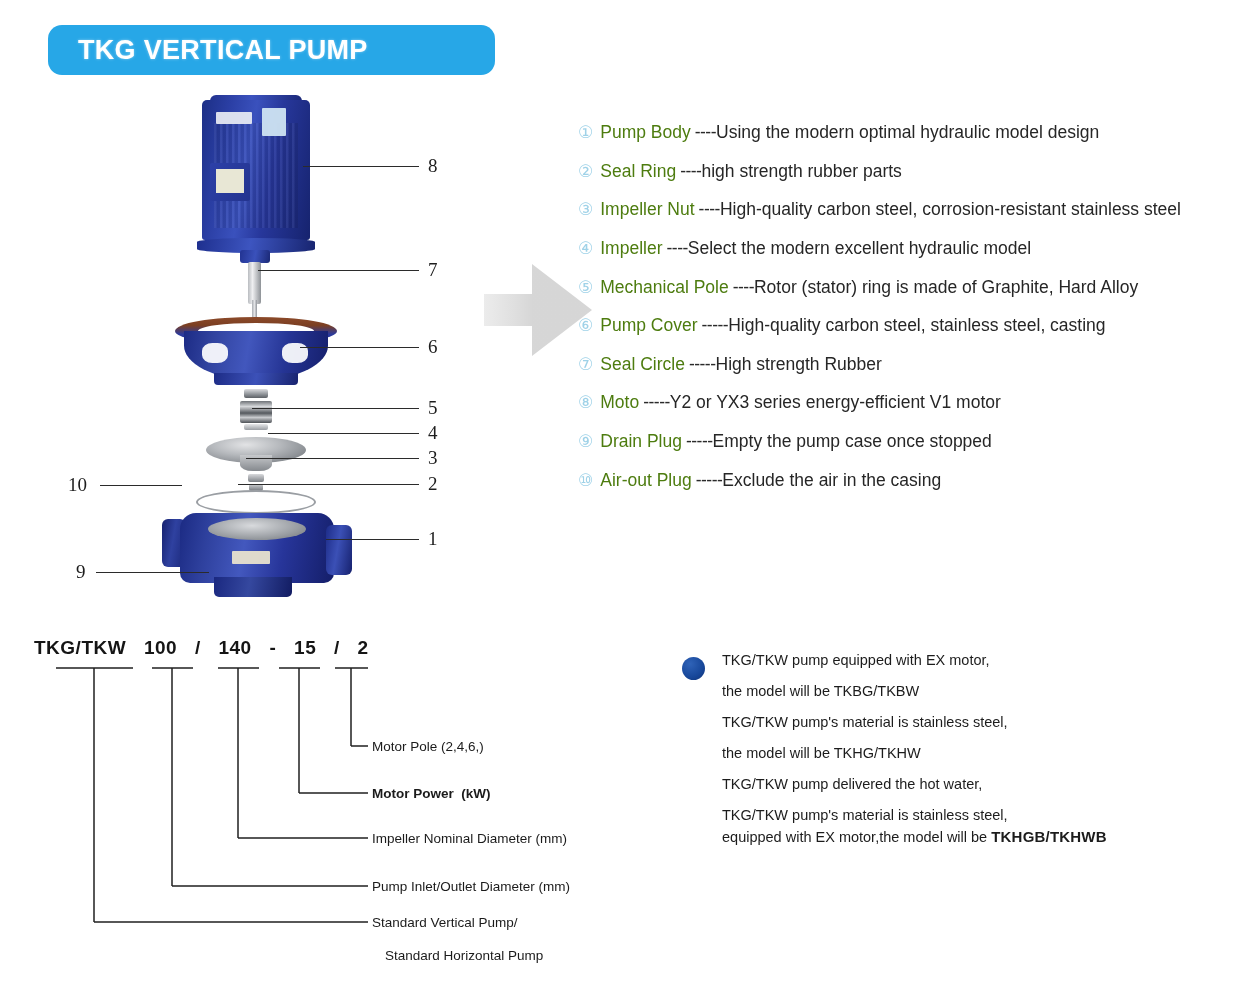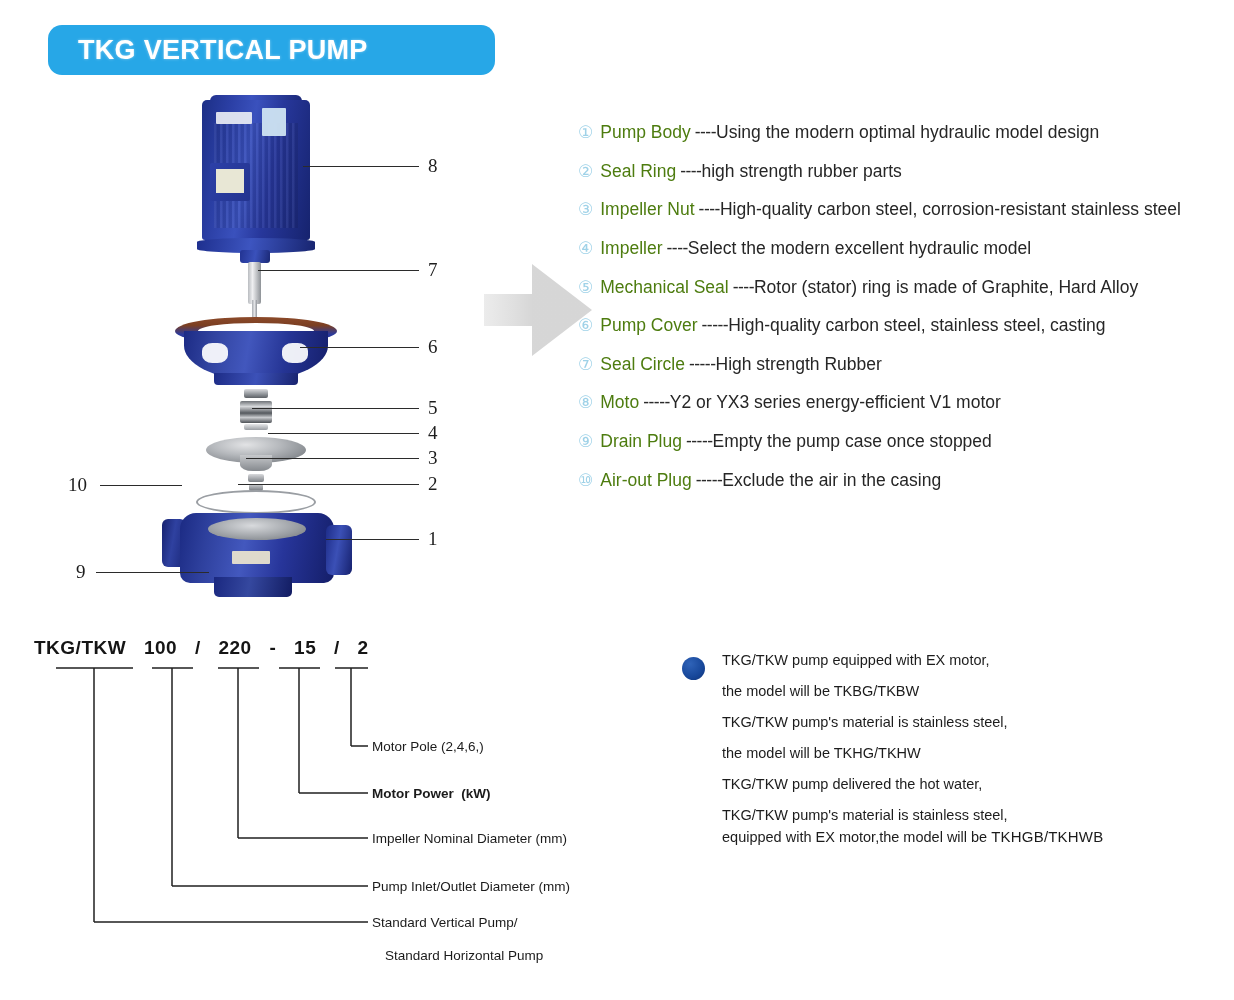--- a/index.html
+++ b/index.html
@@ -252,21 +252,21 @@
     background: radial-gradient(circle at 35% 30%, #2f63b8, #17479a 60%, #0f3276 100%);
   }
   .note-line {
     font-family: "Liberation Sans", sans-serif;
     font-size: 14.5px; color: #1c1c1c;
     margin-left: 40px;
     margin-bottom: 15px;
     white-space: nowrap;
   }
   .note-line.tight { margin-bottom: 5px; }
-  .note-strong { font-weight: normal; font-size: 15px; letter-spacing: 0.2px; }
+  .note-strong { font-weight: bold; font-size: 15px; letter-spacing: 0.2px; }
 </style>
 </head>
 <body>
 
 <div class="page">
 
   <div class="title-banner">
     <div class="title-text">TKG VERTICAL PUMP</div>
   </div>
 
@@ -377,21 +377,21 @@
 
     <div class="legend-item">
       <span class="legend-num">④</span>
       <span class="legend-part">Impeller</span>
       <span class="legend-dash">----</span>
       <span class="legend-desc">Select the modern excellent hydraulic model</span>
     </div>
 
     <div class="legend-item">
       <span class="legend-num">⑤</span>
-      <span class="legend-part">Mechanical Seal</span>
+      <span class="legend-part">Mechanical Pole</span>
       <span class="legend-dash">----</span>
       <span class="legend-desc">Rotor (stator) ring is made of Graphite, Hard Alloy</span>
     </div>
 
     <div class="legend-item">
       <span class="legend-num">⑥</span>
       <span class="legend-part">Pump Cover</span>
       <span class="legend-dash">-----</span>
       <span class="legend-desc">High-quality carbon steel, stainless steel, casting</span>
     </div>
@@ -425,21 +425,21 @@
     </div>
 
   </div>
 
   <div class="model-block">
 
     <div class="model-code">
       <span>TKG/TKW</span><span class="seg-gap"></span>
       <span>100</span><span class="seg-gap"></span>
       <span>/</span><span class="seg-gap"></span>
-      <span>220</span><span class="seg-gap"></span>
+      <span>140</span><span class="seg-gap"></span>
       <span>-</span><span class="seg-gap"></span>
       <span>15</span><span class="seg-gap"></span>
       <span>/</span><span class="seg-gap"></span>
       <span>2</span>
     </div>
 
     <svg class="model-svg" width="600" height="340">
       <g stroke="#1f1f1f" stroke-width="1.5" fill="none">
 
         <line x1="36" y1="43" x2="113" y2="43"></line>

